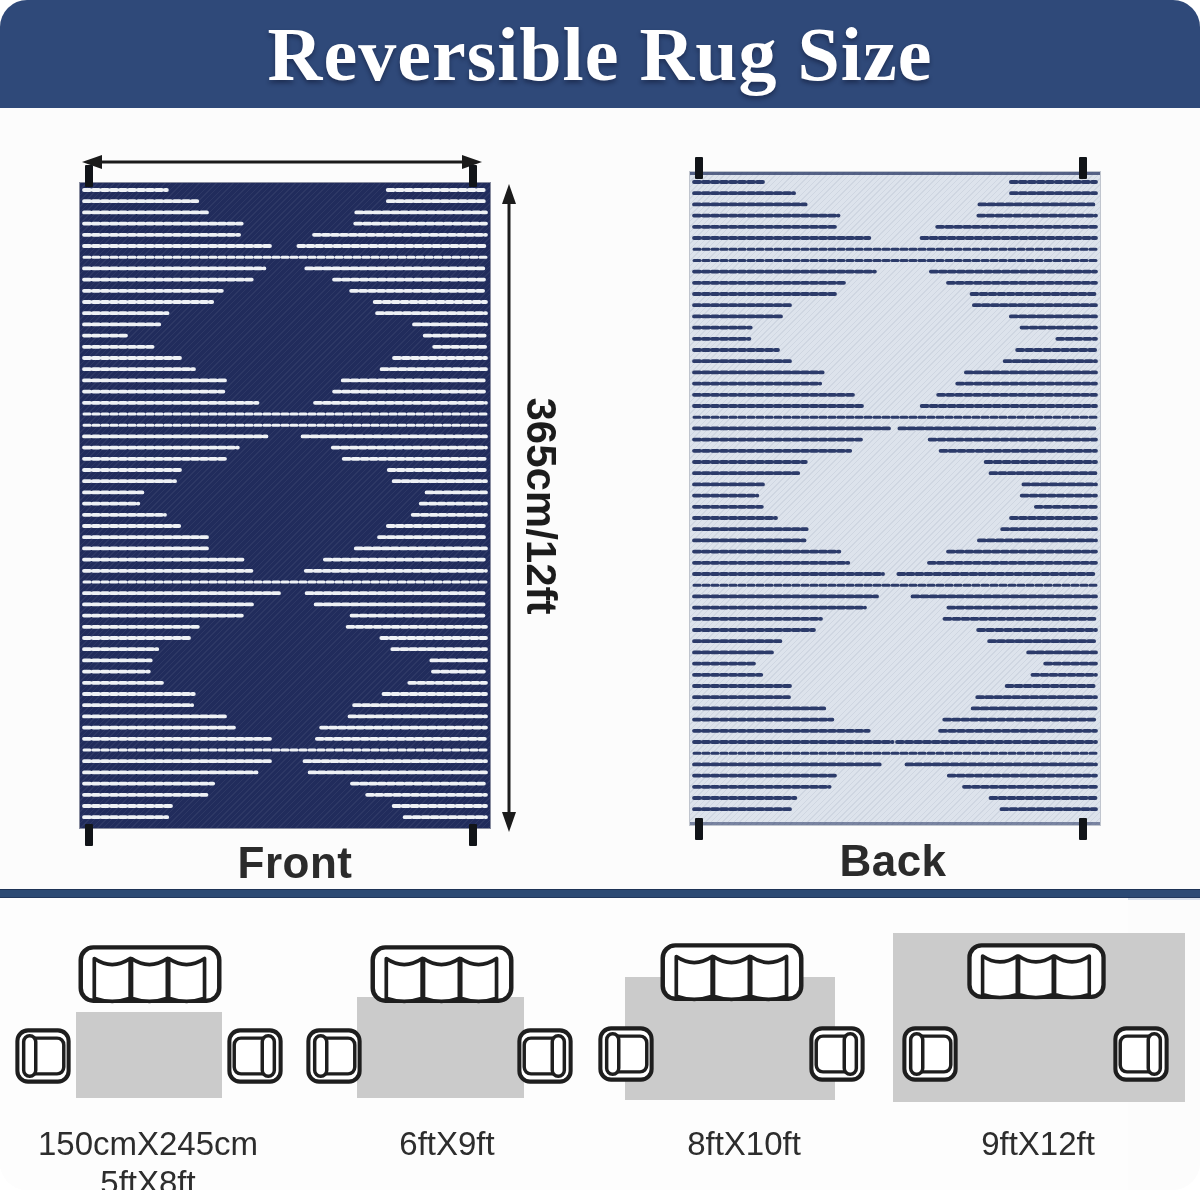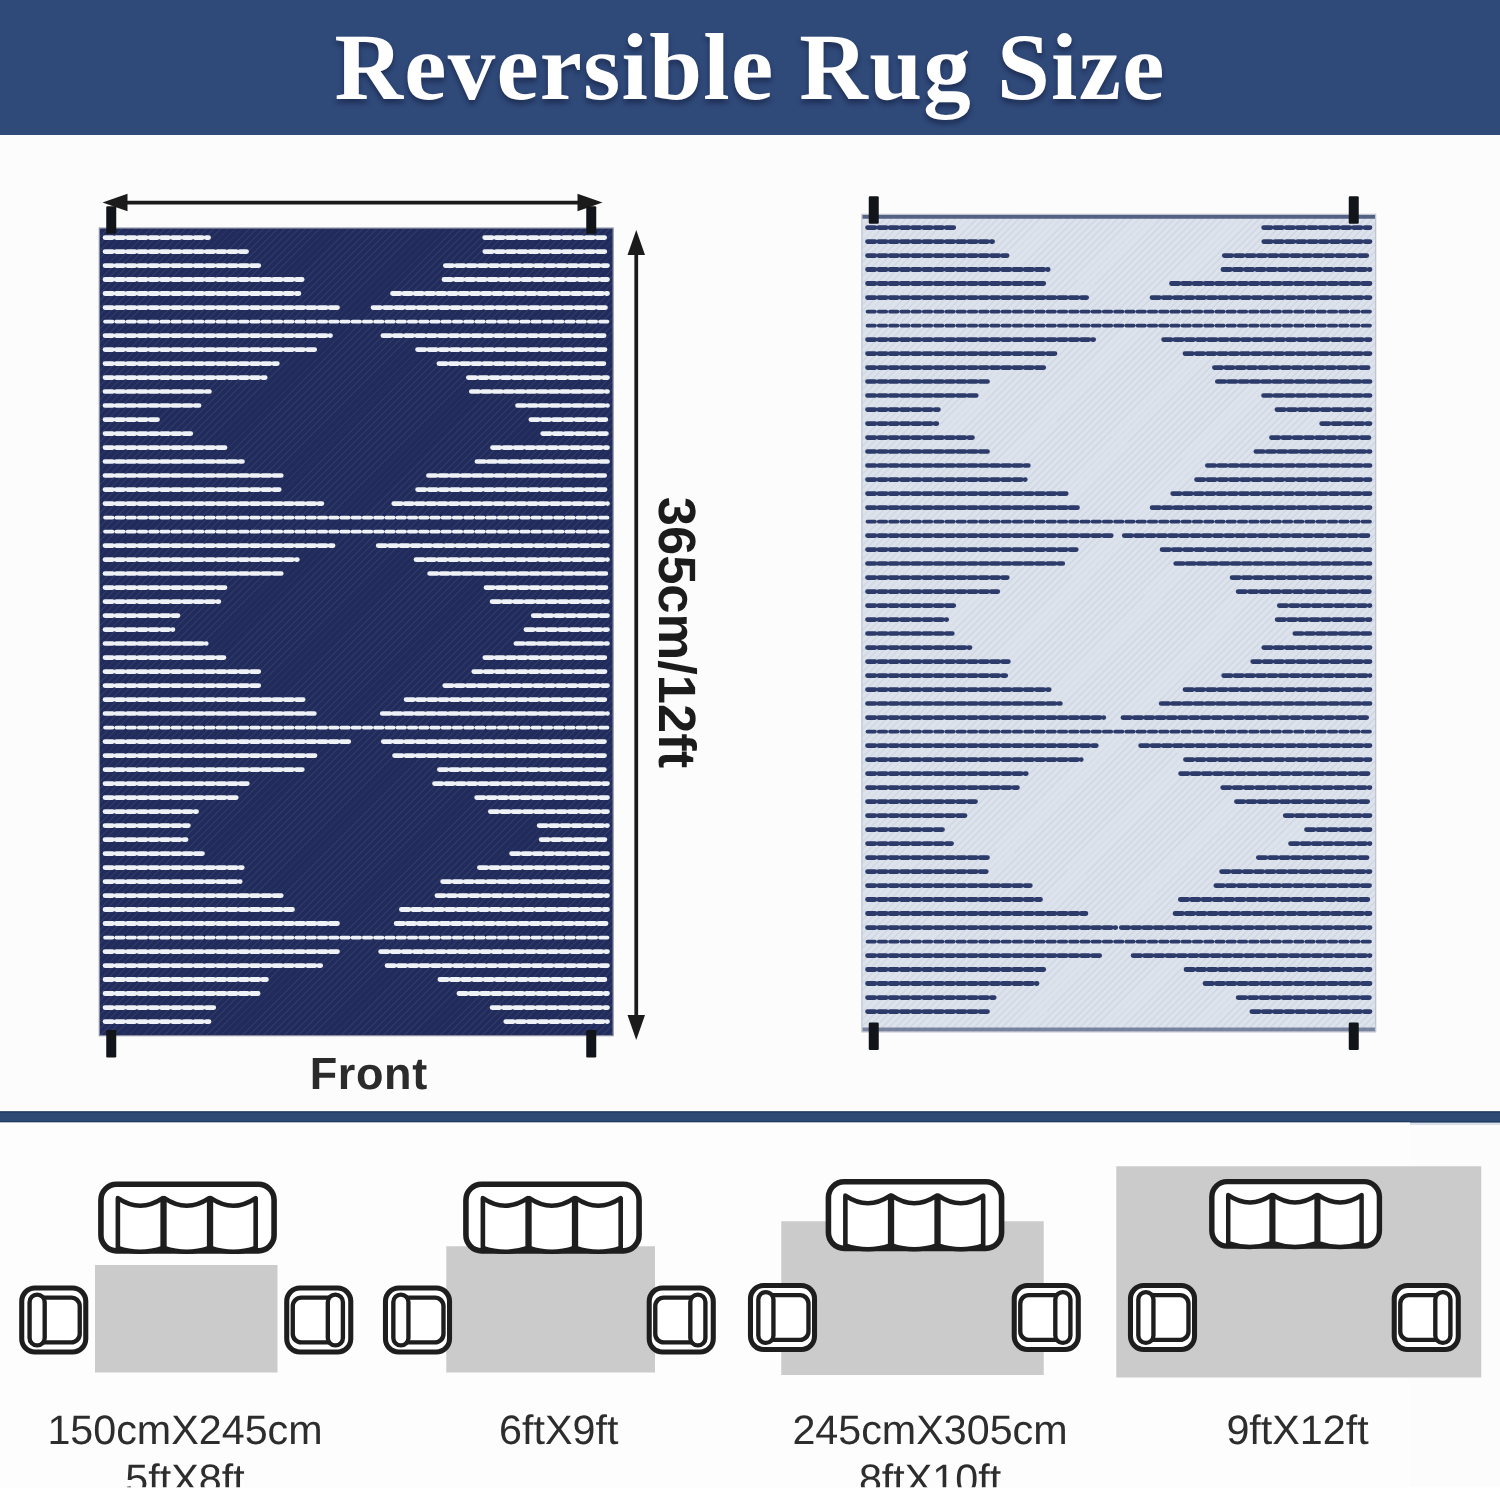--- a/index.html
+++ b/index.html
@@ -13,20 +13,21 @@
     --furniture-outline:#1e1e1e;
     --dimension-text:#1c1c1c;
     --side-label-text:#2b2b2b;
   }
   *{margin:0;padding:0;box-sizing:border-box;}
   html,body{background:#ffffff;}
   .canvas{
     position:relative;width:1200px;height:1190px;overflow:hidden;
     background:#fcfcfc;
     font-family:"Liberation Sans",sans-serif;
+    border-radius:27px;
   }
   
   .title-band{
     position:absolute;left:0;top:0;width:1200px;height:108px;
     background:var(--header-navy);
     display:flex;align-items:center;justify-content:center;
   }
   .title-band h1{
     font-family:"Liberation Serif","DejaVu Serif",serif;
     font-weight:700;font-size:76px;color:#ffffff;letter-spacing:1px;
@@ -67,21 +68,21 @@
   }
   .rug-back .stripes line{stroke:var(--rug-back-stripe);}
   .tab{
     position:absolute;width:8px;height:22px;background:#111418;display:block;border-radius:1px;
   }
   .tab.tl{left:5px;top:-18px;}   .tab.tr{right:13px;top:-18px;}
   .tab.bl{left:5px;bottom:-18px;}.tab.br{right:13px;bottom:-18px;}
   
   .side-label{
     position:absolute;width:400px;text-align:center;
-    font-size:36px;font-weight:600;color:var(--side-label-text);letter-spacing:.5px;
+    font-size:44px;font-weight:600;color:var(--side-label-text);letter-spacing:.5px;
   }
   .front-label{left:95px;top:838px;}
   .back-label{left:693px;top:836px;}
   
   .divider{
     position:absolute;left:0;top:889px;width:1200px;height:9px;
     background:var(--divider-navy);
     border-top:1px solid rgba(15,25,50,.45);
     border-bottom:1px solid rgba(15,25,50,.35);
     box-shadow:0 2px 0 rgba(180,195,215,.5);
@@ -372,20 +373,21 @@
         <line x1="4" x2="100.36994787335816" y1="634.2000000000002" y2="634.2000000000002" stroke-width="3.8" stroke-linecap="round" stroke-dasharray="6 3"></line>
         <line x1="311.44130581196515" x2="406" y1="634.2000000000002" y2="634.2000000000002" stroke-width="3.8" stroke-linecap="round" stroke-dasharray="6 3"></line>
       </svg>
     <i class="tab tl"></i>
     <i class="tab tr"></i>
     <i class="tab bl"></i>
     <i class="tab br"></i>
   </div>
 
   <div class="side-label front-label">Front</div>
+  <div class="side-label back-label">Back</div>
 
   <div class="divider"></div>
 
   <section class="layouts">
 
     <div class="layout l1">
       <div class="gray-rug"></div>
       <div class="sofa">
           <svg viewBox="0 0 150 64">
     <rect x="3.5" y="3.5" width="143" height="55" rx="13" fill="#fff" stroke="var(--furniture-outline)" stroke-width="4.6"></rect>
@@ -473,21 +475,20 @@
       <div class="chair chair-right">
           <svg viewBox="0 0 60 60">
             <g transform="translate(60 0) scale(-1 1)">
     <rect x="3.5" y="3.5" width="53" height="53" rx="11" fill="#fff" stroke="var(--furniture-outline)" stroke-width="4.2"></rect>
     <rect x="13" y="11.5" width="38.5" height="37" rx="7" fill="#fff" stroke="var(--furniture-outline)" stroke-width="3.6"></rect>
     <rect x="10" y="9" width="12.5" height="42" rx="6.2" fill="#fff" stroke="var(--furniture-outline)" stroke-width="3.6"></rect>
   </g>
           </svg>
         </div>
       <div class="layout-label">
-        <div>245cmX305cm</div>
         <div>8ftX10ft</div>
       </div>
     </div>
 
     <div class="layout l4">
       <div class="gray-rug"></div>
       <div class="sofa">
           <svg viewBox="0 0 150 64">
     <rect x="3.5" y="3.5" width="143" height="55" rx="13" fill="#fff" stroke="var(--furniture-outline)" stroke-width="4.6"></rect>
             <path d="M 17.5,56 L 17.5,15 Q 36,27.5 54.5,15 L 54.5,56 Q 36,62.5 17.5,56 Z" fill="#fff" stroke="var(--furniture-outline)" stroke-width="3.8" stroke-linejoin="round"></path>

